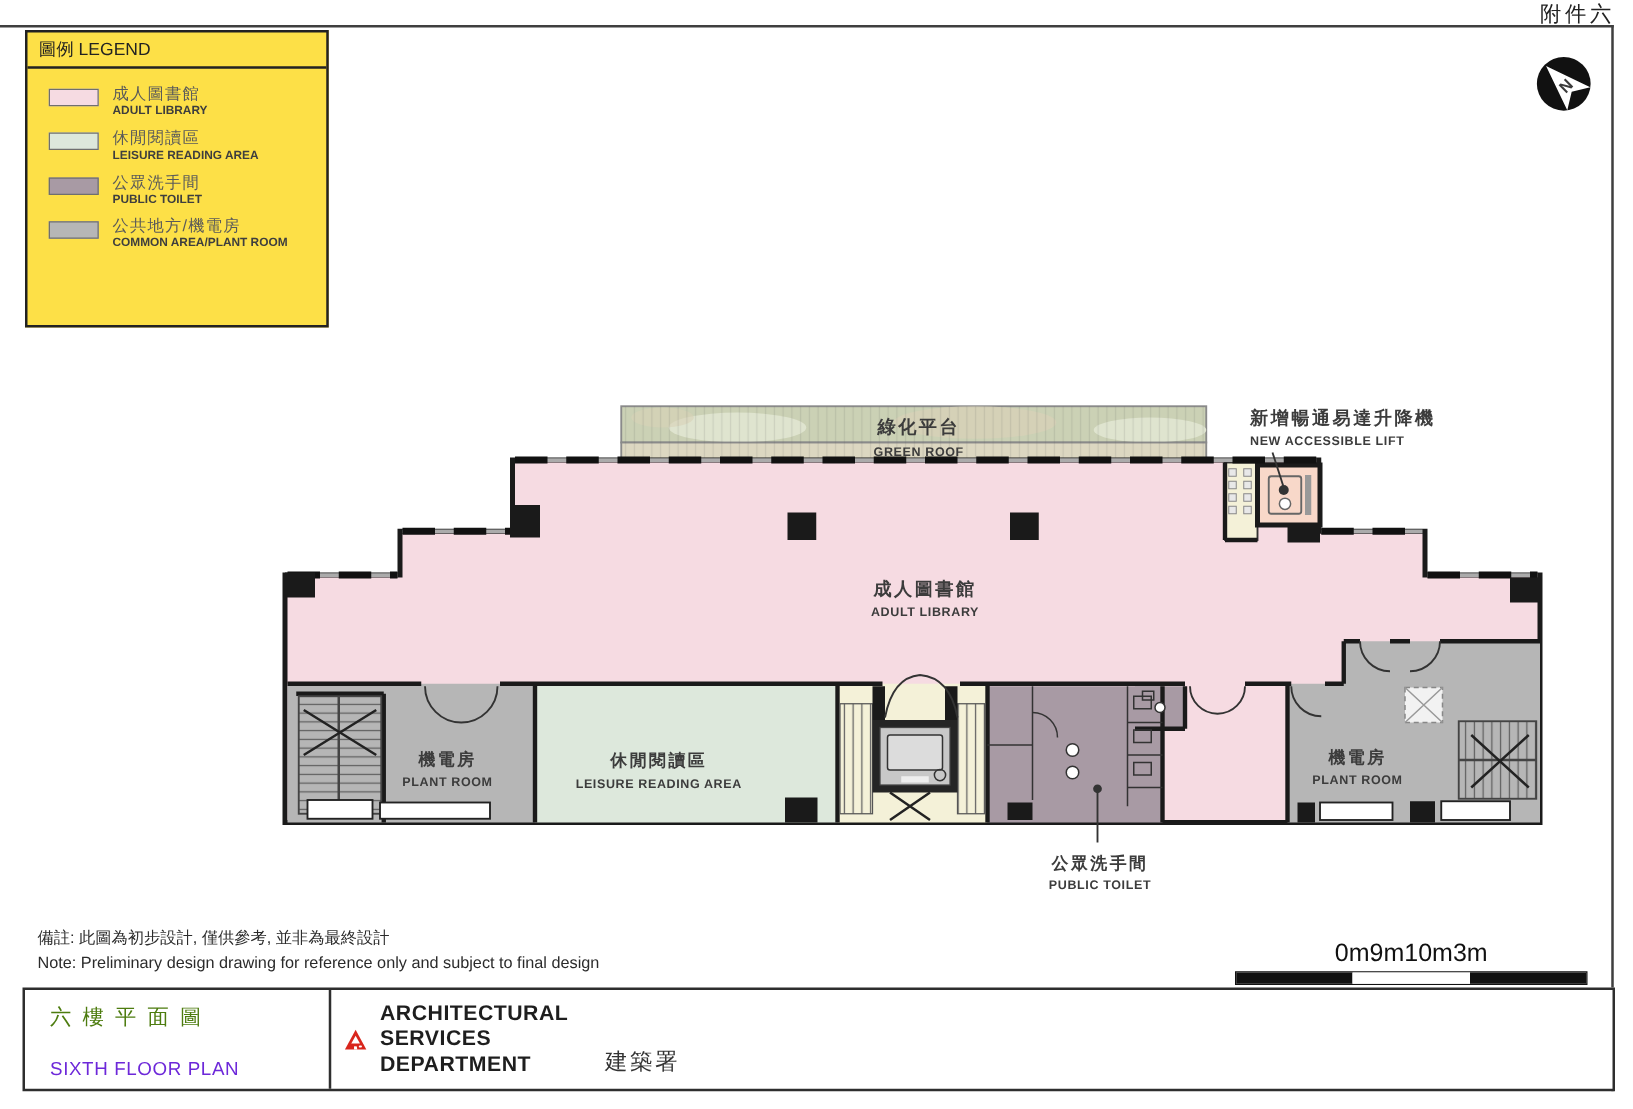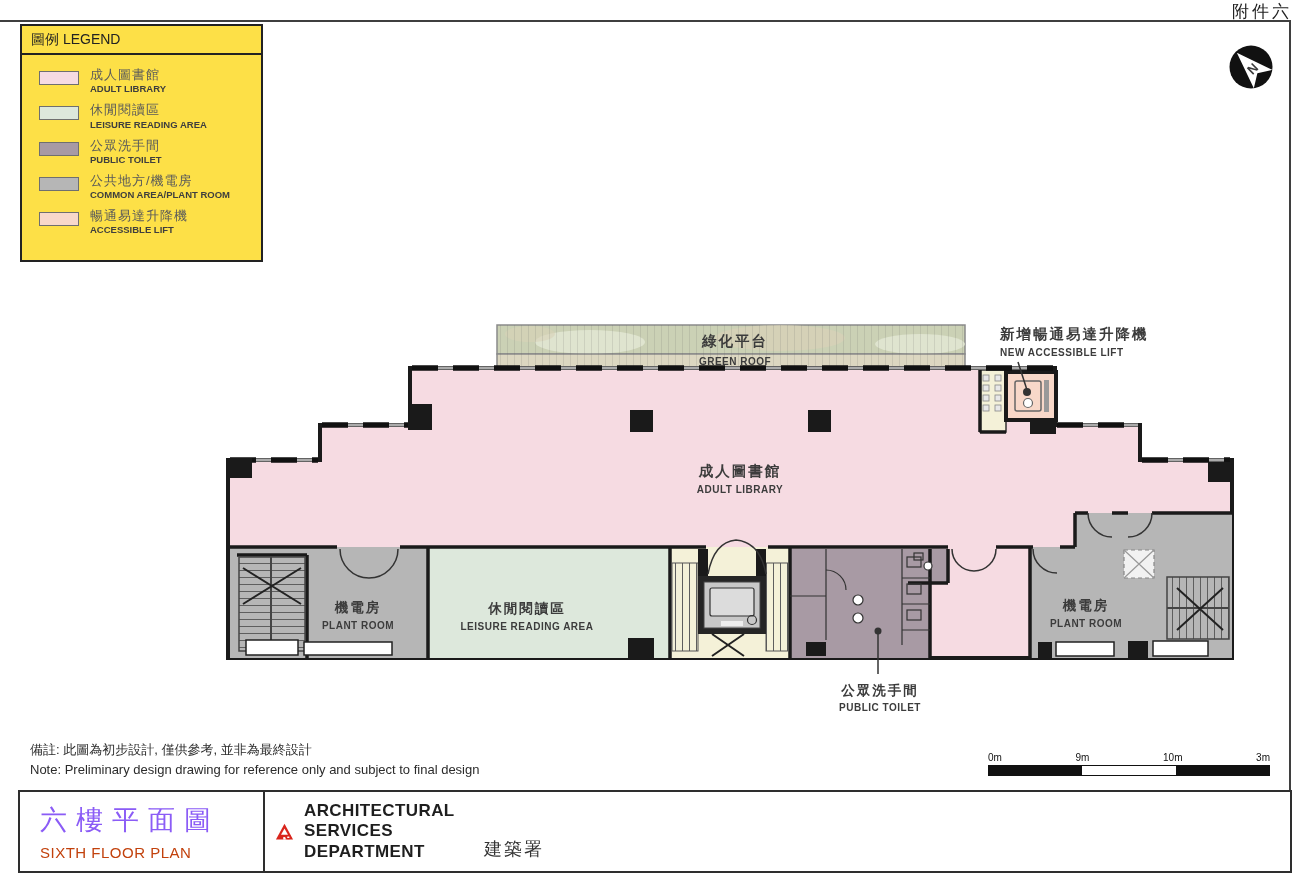--- a/index.html
+++ b/index.html
@@ -36,32 +36,32 @@
   .zh{font-size:14.5px;font-weight:bold;letter-spacing:2px;text-anchor:middle;}
   .en{font-size:10px;font-weight:bold;letter-spacing:0.5px;text-anchor:middle;}
   .zh-s{font-size:13.5px;font-weight:bold;letter-spacing:2px;text-anchor:middle;}
   .start{text-anchor:start;}
 
   
   .note{top:740px;left:30px;font-size:13px;color:#2b2b2b;line-height:1.55;}
 
   
   .scalebar{top:752px;left:988px;width:282px;}
-  .ticks{display:flex;justify-content:space-between;font-size:10px;color:#111;margin-bottom:2px;}
+  .ticks{display:flex;justify-content:center;font-size:20px;color:#111;margin-bottom:2px;}
   .bar{display:flex;height:9px;border:1.5px solid #111;}
   .bar i{flex:1;} .seg-b{background:#111;} .seg-w{background:#fff;}
 
   
   .tblock{top:790px;left:18px;width:1274px;height:83px;border:2px solid #2e2e2e;display:flex;box-sizing:border-box;background:#fff;}
   .tcell{box-sizing:border-box;height:100%;}
   .tc-left{width:245px;border-right:2px solid #2e2e2e;padding:10px 0 0 20px;}
   .tc-mid{flex:1;border-right:2px solid #2e2e2e;padding:6px 0 0 18px;}
   .tc-right{width:289px;display:flex;align-items:center;padding:8px 10px;gap:10px;}
-  .floor-zh{font-size:27px;letter-spacing:9px;color:#8b5cf6;}
-  .floor-en{font-size:15px;color:#c2410c;margin-top:6px;letter-spacing:0.5px;}
+  .floor-zh{font-size:17px;letter-spacing:9px;color:#4d7c0f;}
+  .floor-en{font-size:15px;color:#6d28d9;margin-top:22px;letter-spacing:0.5px;}
   .proj-code{font-size:12.5px;color:#222;}
   .proj-zh{font-size:21px;letter-spacing:1.5px;color:#333;margin-top:2px;}
   .proj-en{font-size:12.5px;color:#222;margin-top:3px;}
   .dept{display:flex;align-items:flex-end;gap:8px;}
   .dept-en{width:172px;font-size:17px;line-height:1.18;color:#1e1e1e;letter-spacing:0.4px;font-weight:bold;}
   .dept-zh{font-size:18px;color:#333;letter-spacing:2px;padding-bottom:1px;white-space:nowrap;text-align:center;}
 </style>
 </head>
 <body>
 
@@ -91,27 +91,20 @@
       <div>
           <div class="li-zh">公眾洗手間</div>
            <div class="li-en">PUBLIC TOILET</div>
         </div>
     </div>
     <div class="legend-item">
       <div class="swatch sw-3"></div>
       <div>
           <div class="li-zh">公共地方/機電房</div>
            <div class="li-en">COMMON AREA/PLANT ROOM</div>
-        </div>
-    </div>
-    <div class="legend-item">
-      <div class="swatch sw-4"></div>
-      <div>
-          <div class="li-zh">暢通易達升降機</div>
-           <div class="li-en">ACCESSIBLE LIFT</div>
         </div>
     </div>
   </div>
 </div>
 
 <svg class="abs north" width="46" height="46" viewBox="0 0 46 46">
   <circle cx="23" cy="23" r="21.5" fill="#111"></circle>
   <g transform="rotate(-45 23 23)">
     <polygon points="23,3 36,40 23,32 10,40" fill="#fff"></polygon>
     <text x="23" y="30" text-anchor="middle" font-size="13" font-weight="bold" fill="#111">N</text>

